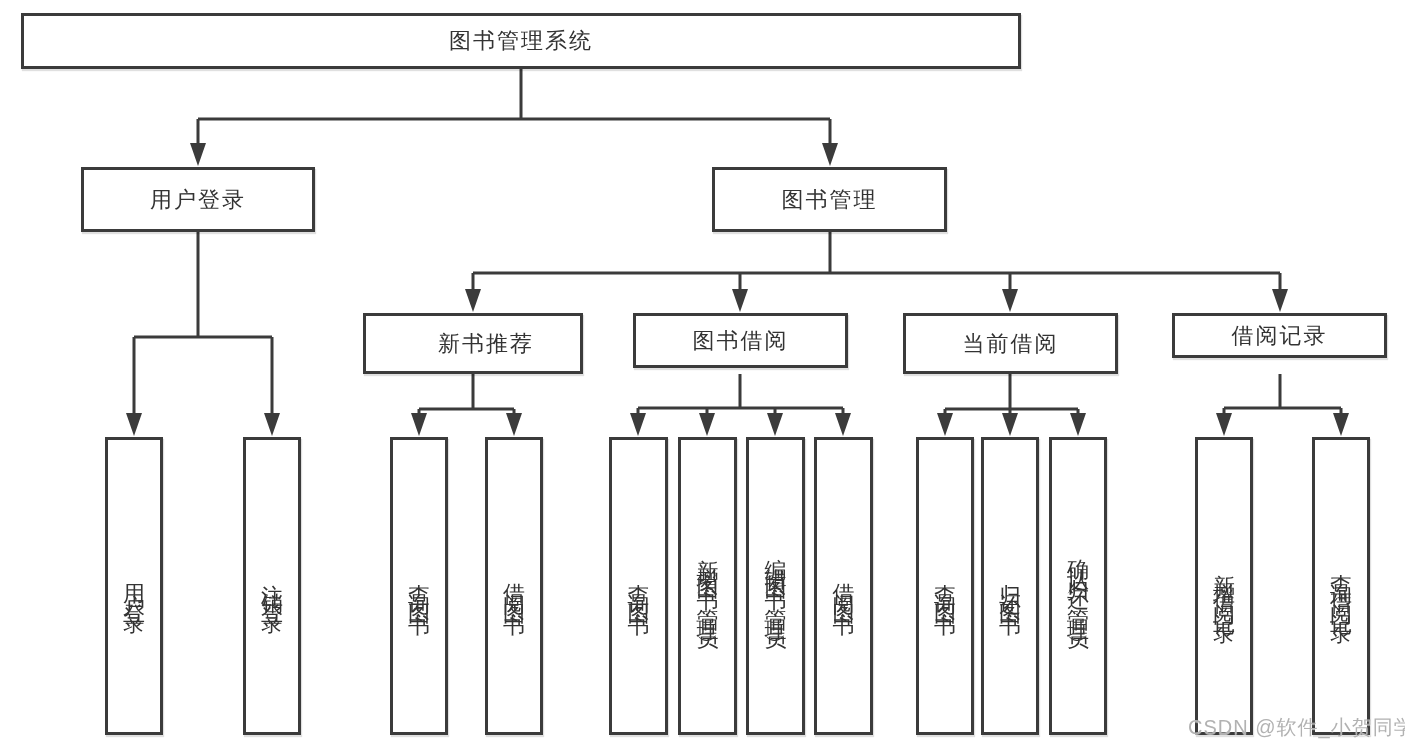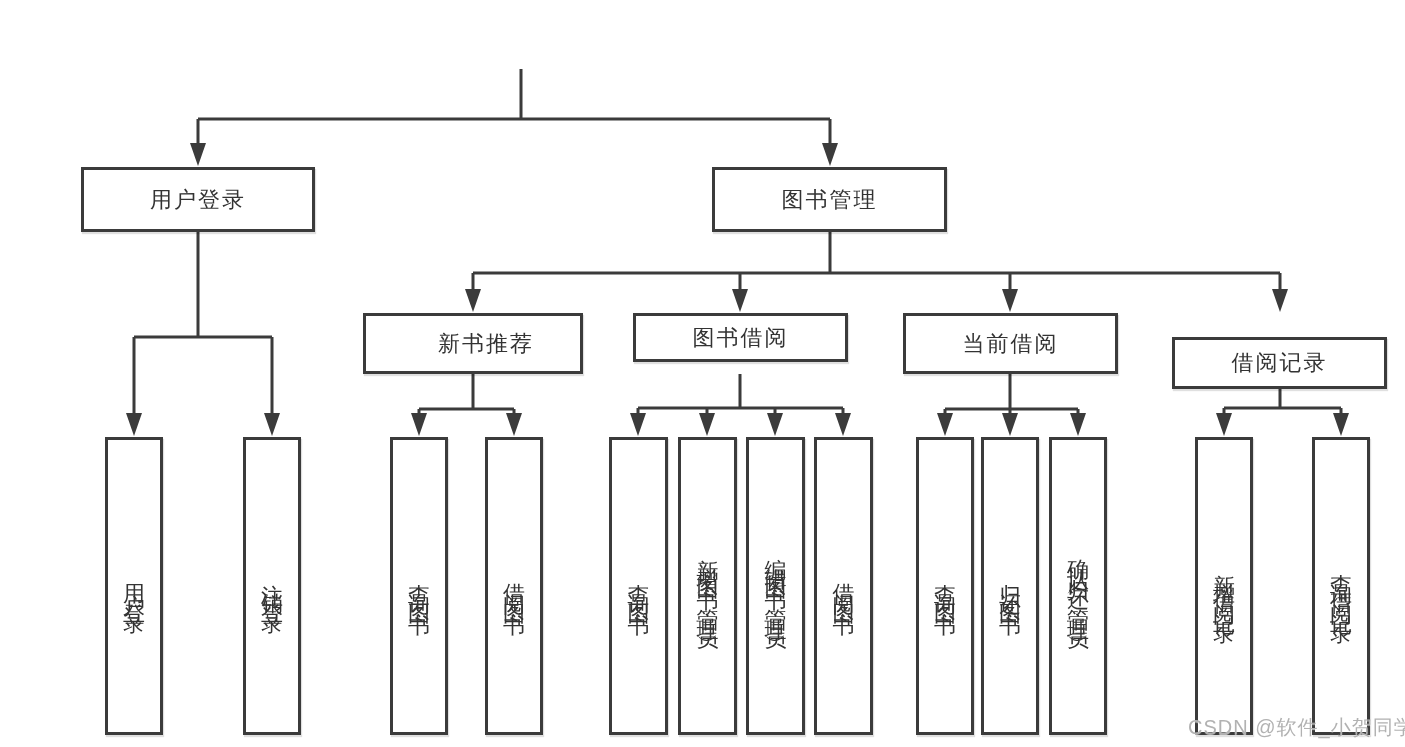--- a/index.html
+++ b/index.html
@@ -71,38 +71,41 @@
       <polygon points="767,413 783,413 775,436"></polygon>
       <polygon points="835,413 851,413 843,436"></polygon>
       <polygon points="937,413 953,413 945,436"></polygon>
       <polygon points="1002,413 1018,413 1010,436"></polygon>
       <polygon points="1070,413 1086,413 1078,436"></polygon>
       <polygon points="1216,413 1232,413 1224,436"></polygon>
       <polygon points="1333,413 1349,413 1341,436"></polygon>
     </g>
   </svg>
 
+  <div class="node" style="left:21px; top:13px; width:1000px; height:56px;">
+    <span>图书管理系统</span>
+  </div>
 
   <div class="node" style="left:81px; top:167px; width:234px; height:65px;">
     <span>用户登录</span>
   </div>
   <div class="node" style="left:712px; top:167px; width:235px; height:65px;text-align:center;">
     <span>图书管理</span>
   </div>
 
   <div class="node" style="left:363px; top:313px; width:220px; height:61px;padding-left:26px;">
     <span>新书推荐</span>
   </div>
-  <div class="node" style="left:633px; top:313px; width:215px; height:49px;">
+  <div class="node" style="left:633px; top:313px; width:215px; height:55px;">
     <span>图书借阅</span>
   </div>
   <div class="node" style="left:903px; top:313px; width:215px; height:61px;align-items:center;">
     <span>当前借阅</span>
   </div>
-  <div class="node" style="left:1172px; top:313px; width:215px; height:52px;margin-top:24px;">
+  <div class="node" style="left:1172px; top:313px; width:215px; height:45px;">
     <span>借阅记录</span>
   </div>
 
   <div class="node leaf" style="left:105px; top:437px; width:58px; height:298px;">
     <span>用户登录</span>
   </div>
   <div class="node leaf" style="left:243px; top:437px; width:58px; height:298px;">
     <span>注销登录</span>
   </div>
 

